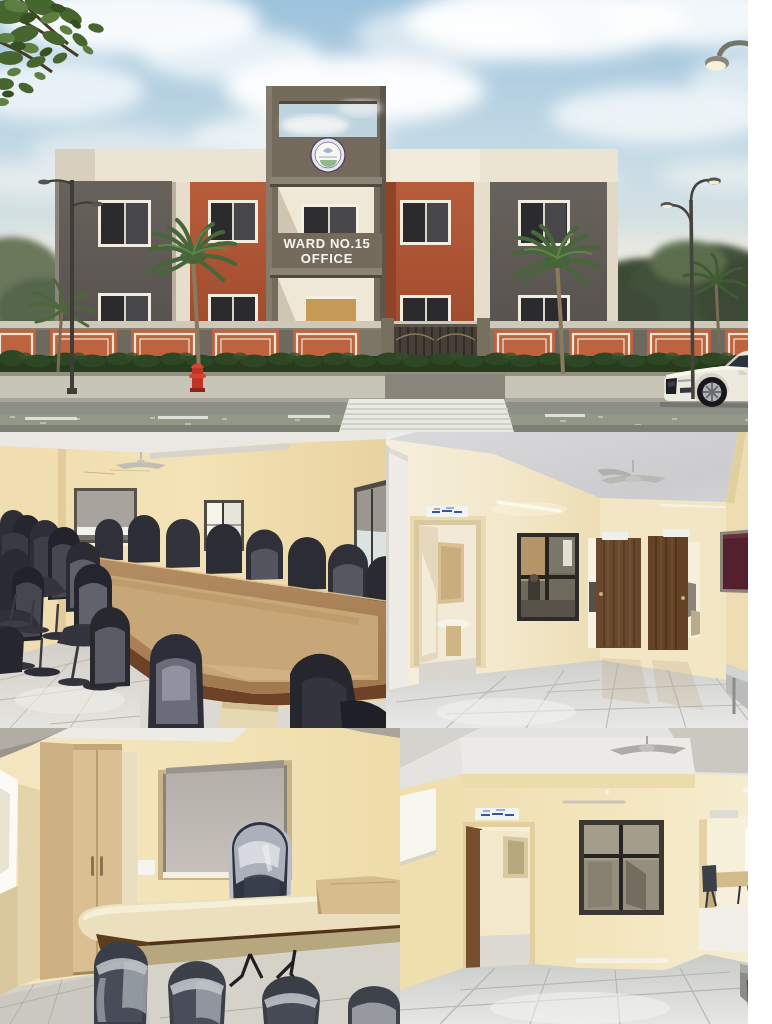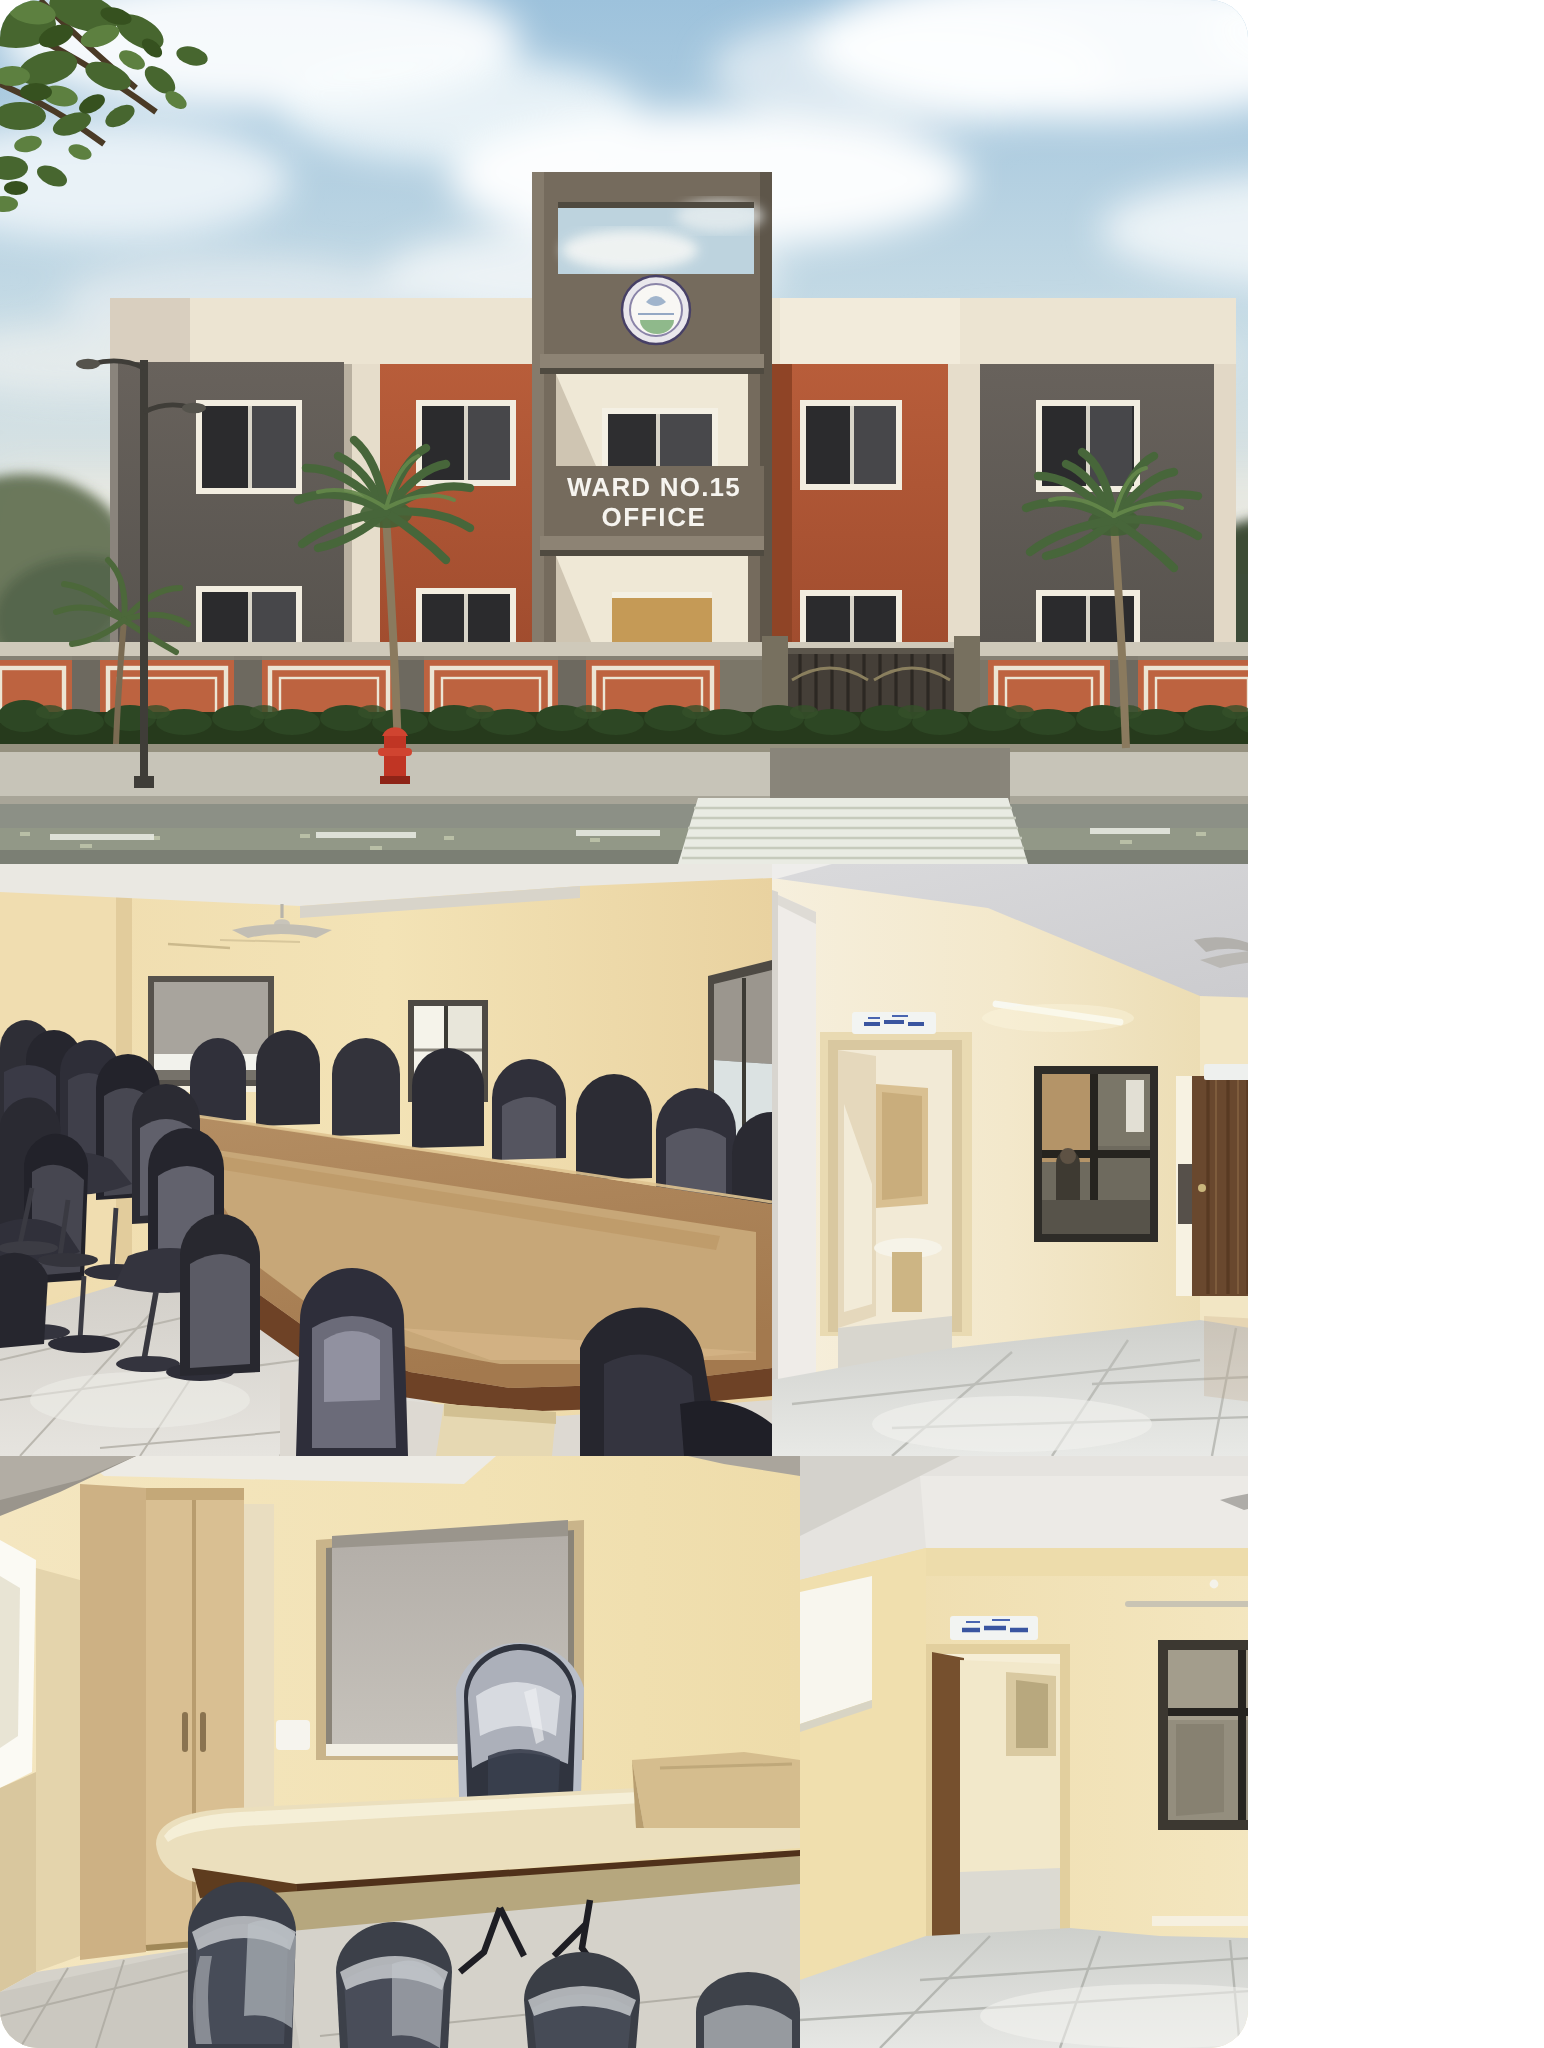--- a/index.html
+++ b/index.html
@@ -1,16 +1,16 @@
 <!DOCTYPE html>
 <html><head>
 <meta charset="utf-8">
 <style>
 html,body{margin:0;padding:0;background:#fff;}
-#page{position:relative;width:624px;height:1024px;overflow:hidden;font-family:"Liberation Sans",sans-serif;border-radius:19px;}
+#page{position:relative;width:748px;height:1024px;overflow:hidden;font-family:"Liberation Sans",sans-serif;}
 .ph{position:absolute;display:block;}
 </style>
 </head>
 <body>
 <div id="page">
 
 <svg class="ph" style="left:0;top:0" width="772" height="432" viewBox="0 0 772 432">
 <defs>
 <linearGradient id="sky" x1="0" y1="0" x2="0" y2="1">
 <stop offset="0" stop-color="#9dc2dc"></stop>

